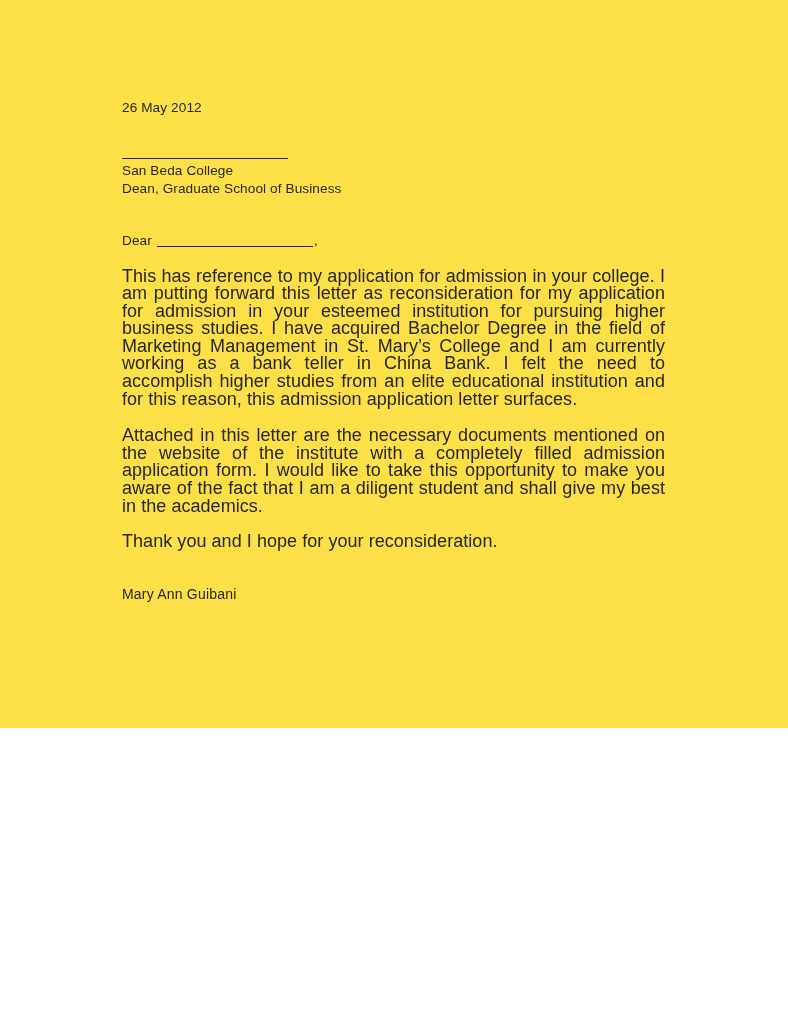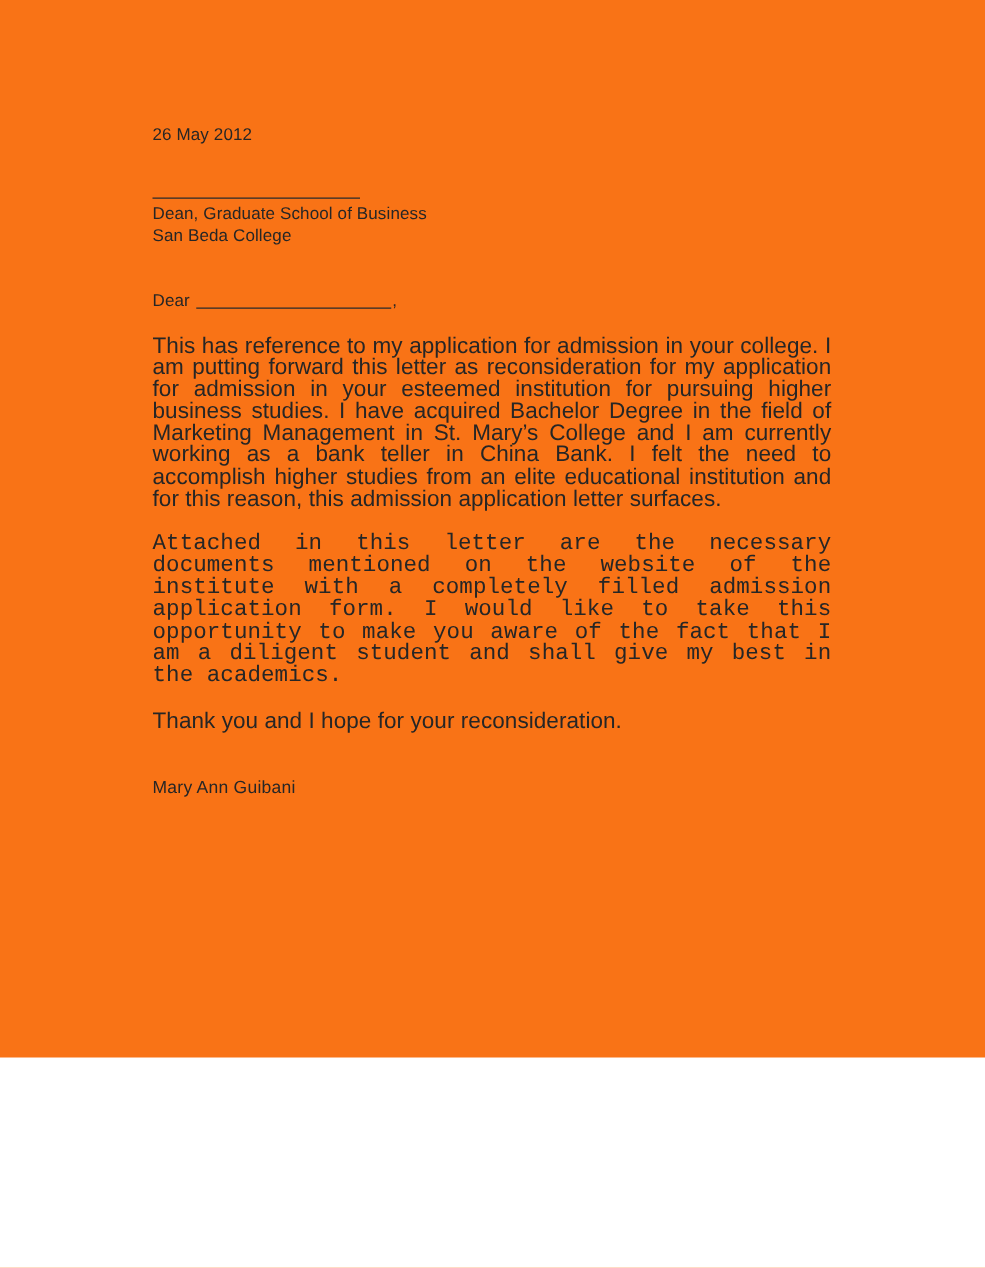--- a/index.html
+++ b/index.html
@@ -15,22 +15,22 @@
     font-family: "Liberation Sans", "DejaVu Sans", sans-serif;
     color: #262626;
     -webkit-font-smoothing: antialiased;
   }
 
   .page {
     position: absolute;
     left: 0;
     top: 0;
     width: 788px;
-    height: 846px;
-    background: #f97316;
+    height: 728px;
+    background: #fde047;
     overflow: hidden;
   }
 
   .letter {
     position: absolute;
     left: 122px;
     top: 99px;
     width: 543px;
   }
 
@@ -83,21 +83,21 @@
     line-height: 17.6px;
     letter-spacing: 0.05px;
     text-align: justify;
     text-justify: inter-word;
     hyphens: none;
   }
   .body-para.flush {
     text-align: left;
   }
   .para-gap-1 { margin-top: 18px; }
-  .para-gap-2 { margin-top: 19px; font-family: Liberation Mono, monospace; }
+  .para-gap-2 { margin-top: 19px; }
   .para-gap-3 { margin-top: 18px; }
 
   
   .closing {
     margin-top: 34px;
     font-size: 13.6px;
     line-height: 17.5px;
     letter-spacing: 0.1px;
     white-space: pre;
   }
@@ -113,22 +113,22 @@
 </head>
 <body>
 
 <div class="page">
   <div class="letter">
 
     <div class="date-line">26 May 2012</div>
 
     <div class="recipient-block">
       <div class="signature-rule"></div>
+      <div class="recipient-line">San Beda College</div>
       <div class="recipient-line">Dean, Graduate School of Business</div>
-      <div class="recipient-line">San Beda College</div>
     </div>
 
     <div class="salutation">
       <span>Dear</span><span class="blank"></span><span>,</span>
     </div>
 
     <p class="body-para para-gap-1">This has reference to my application for admission in your college. I am putting forward this letter as reconsideration for my application for admission in your esteemed institution for pursuing higher business studies. I have acquired Bachelor Degree in the field of Marketing Management in St. Mary’s College and I am currently working as a bank teller in China Bank. I felt the need to accomplish higher studies from an elite educational institution and for this reason, this admission application letter surfaces.</p>
 
     <p class="body-para para-gap-2">Attached in this letter are the necessary documents mentioned on the website of the institute with a completely filled admission application form. I would like to take this opportunity to make you aware of the fact that I am a diligent student and shall give my best in the academics.</p>
 

